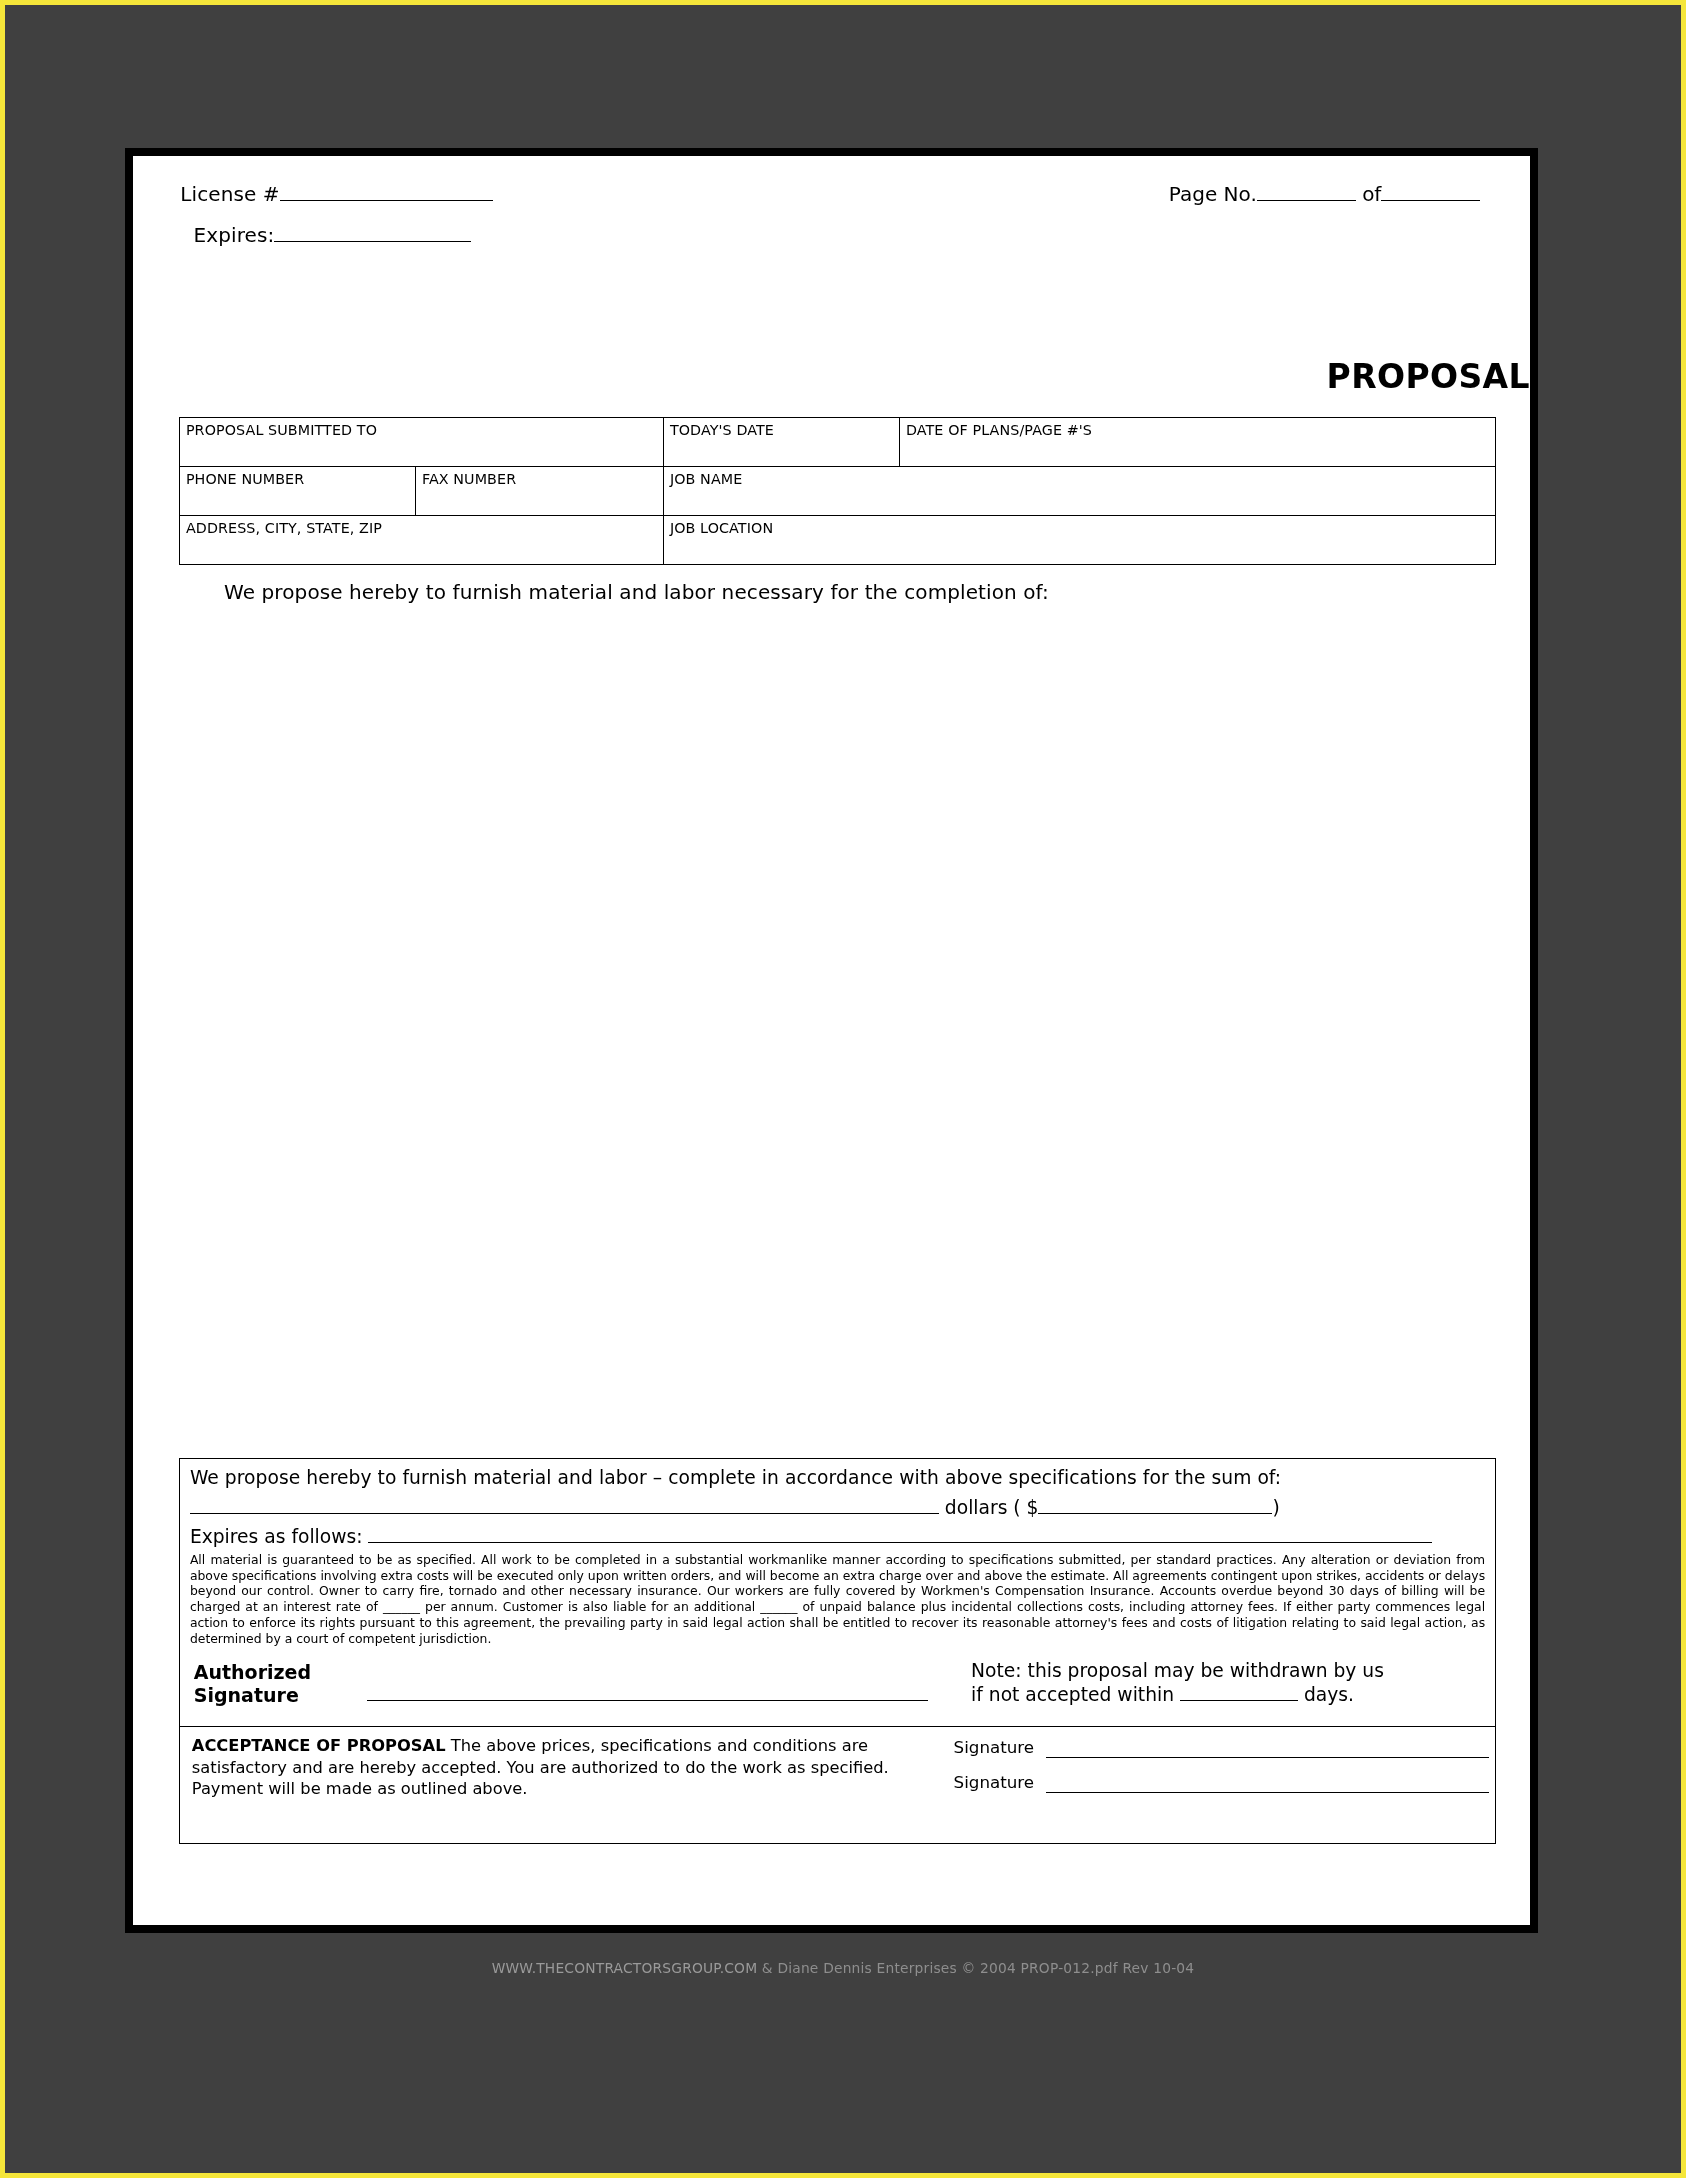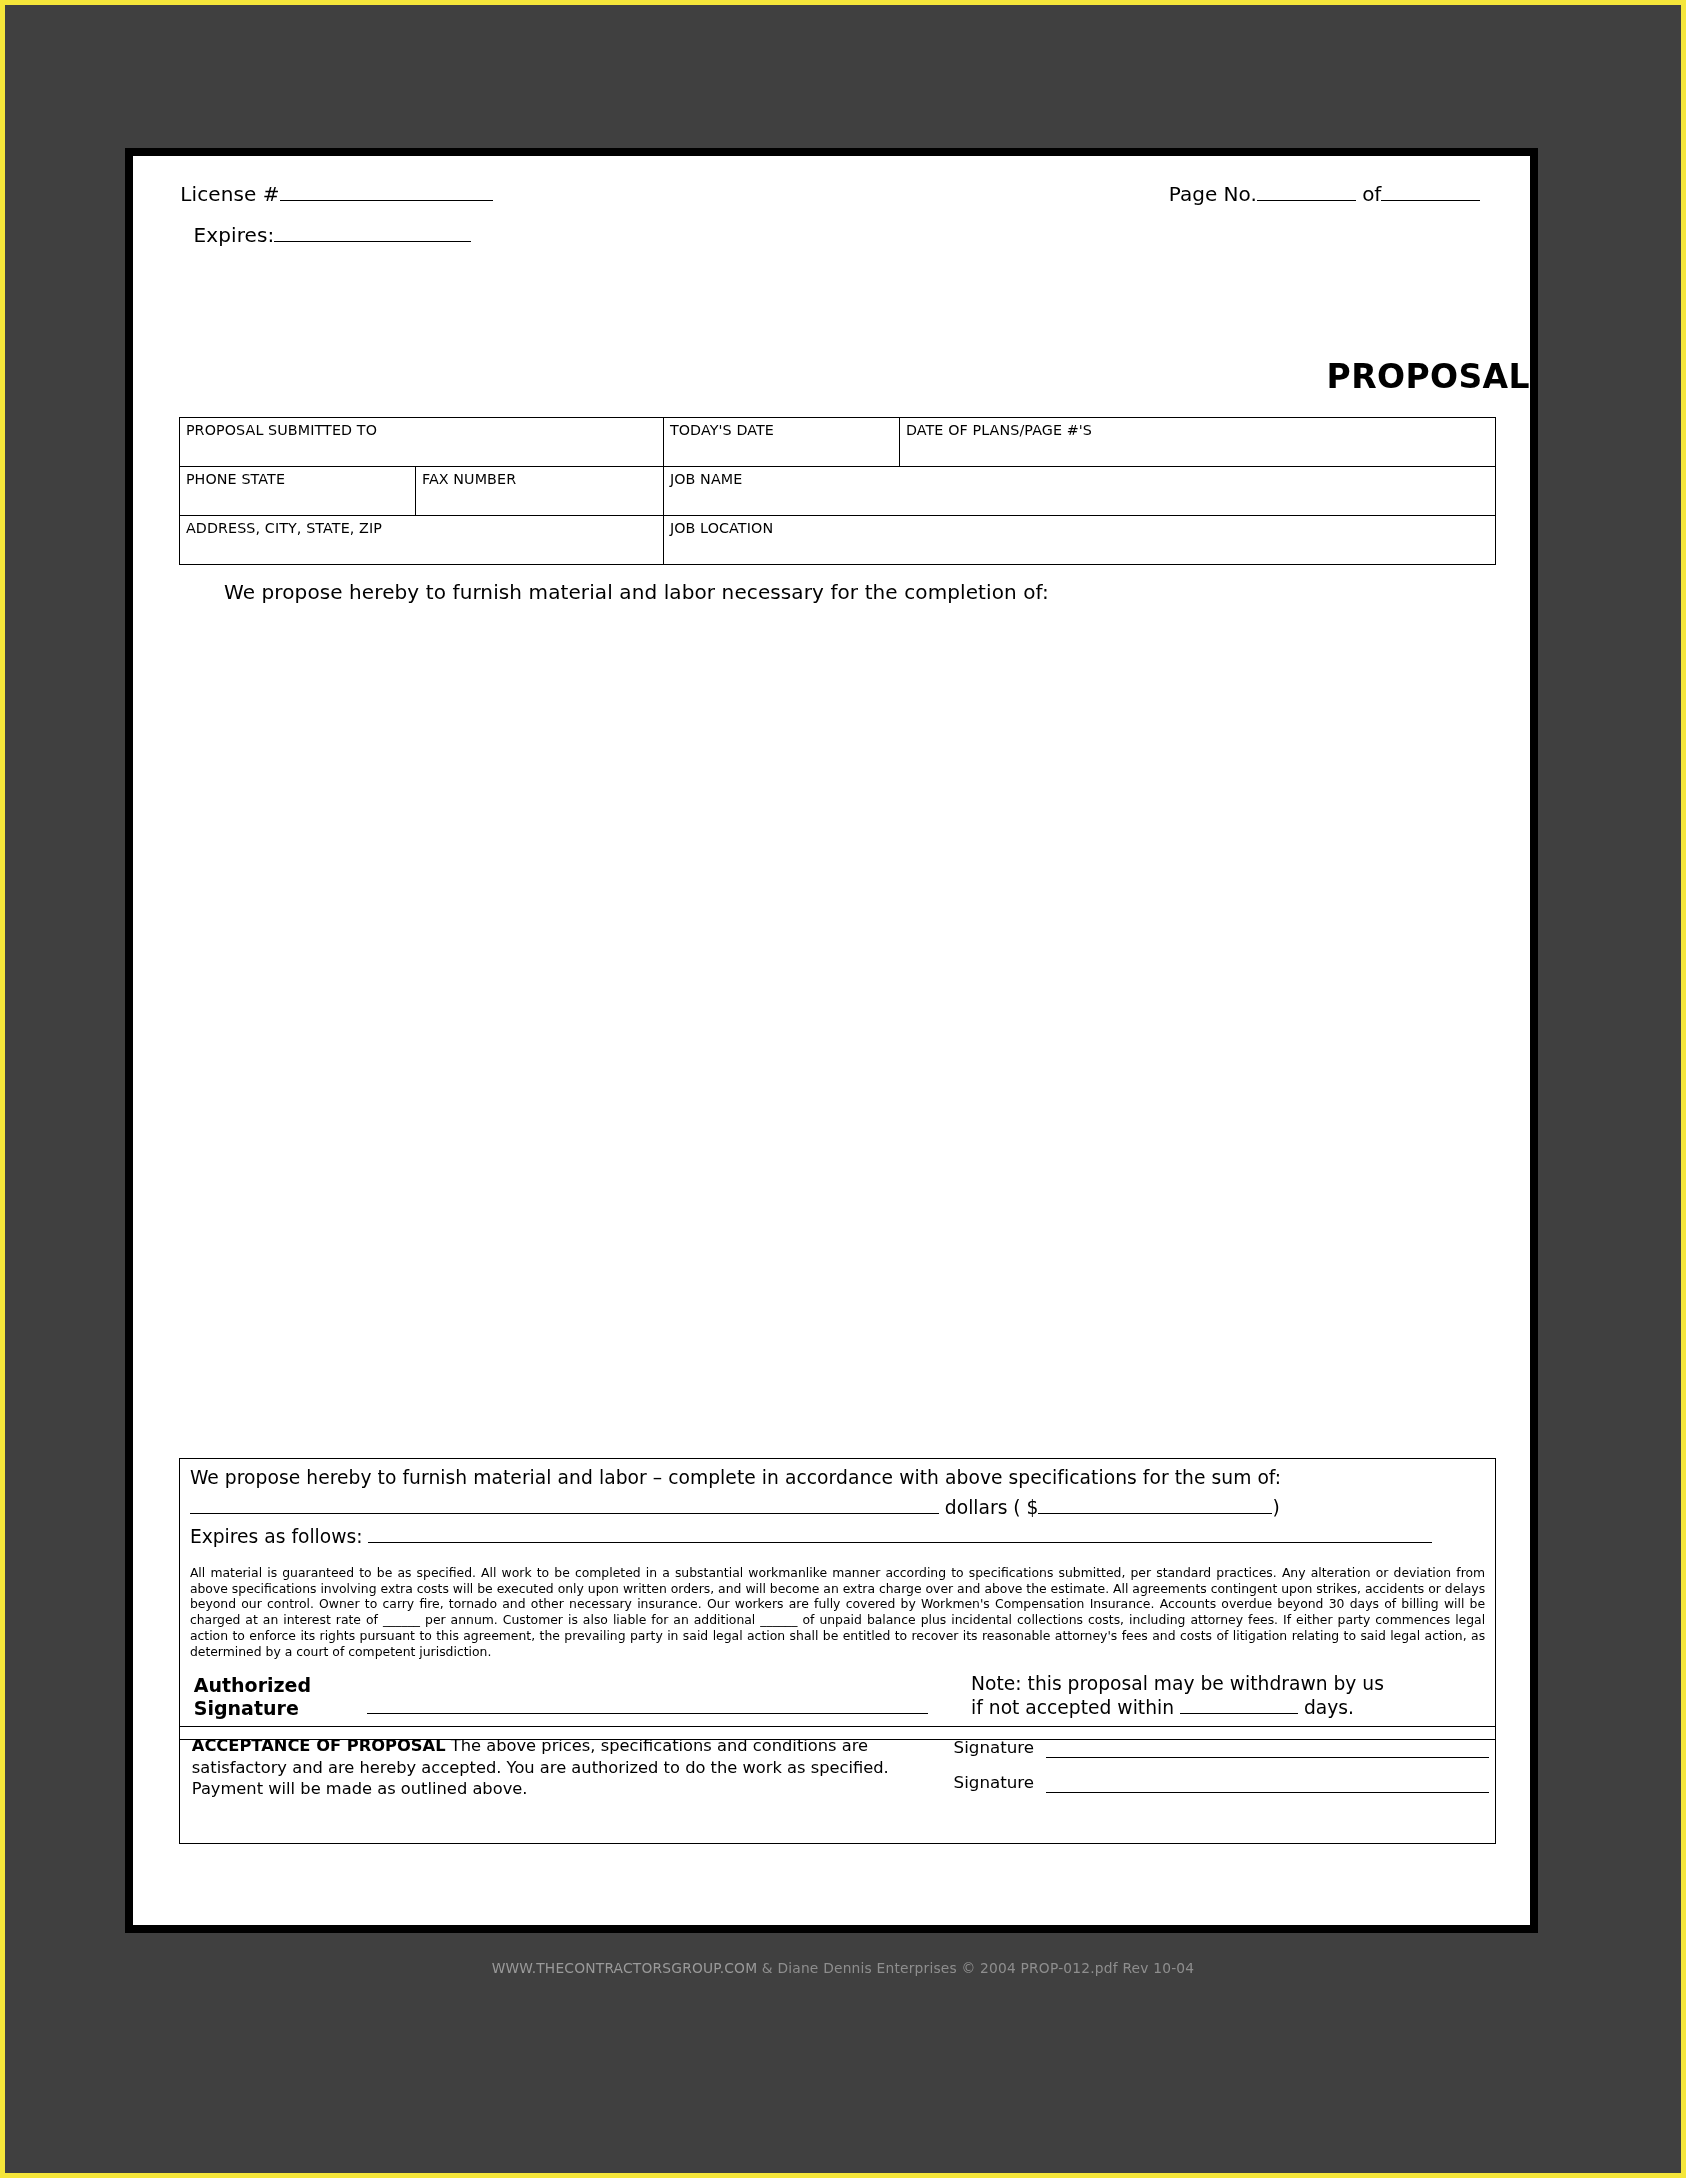--- a/index.html
+++ b/index.html
@@ -166,21 +166,21 @@
     font-size: 18.7px;
     white-space: nowrap;
   }
   .pay-line .payrule {
     display: inline-block;
     border-bottom: 1.5px solid #000;
     width: 1064px;
     height: 14.8px;
   }
   .fineprint {
-    margin-top: 18px;
+    margin-top: 5px;
     font-size: 12.4px;
     line-height: 1.28;
     text-align: justify;
     letter-spacing: 0px;
   }
   .sig-row {
     margin-top: 13.8px;
     position: relative;
     height: 55px;
   }
@@ -306,21 +306,21 @@
           <col style="width:236px">
           <col style="width:596px">
         </colgroup>
         <tbody>
           <tr>
             <td colspan="2"><span class="cell-label">PROPOSAL SUBMITTED TO</span></td>
             <td><span class="cell-label">TODAY'S DATE</span></td>
             <td><span class="cell-label">DATE OF PLANS/PAGE #'S</span></td>
           </tr>
           <tr>
-            <td><span class="cell-label">PHONE STATE</span></td>
+            <td><span class="cell-label">PHONE NUMBER</span></td>
             <td><span class="cell-label">FAX NUMBER</span></td>
             <td colspan="2"><span class="cell-label">JOB NAME</span></td>
           </tr>
           <tr>
             <td colspan="2"><span class="cell-label">ADDRESS, CITY, STATE, ZIP</span></td>
             <td colspan="2"><span class="cell-label">JOB LOCATION</span></td>
           </tr>
         </tbody>
       </table>
 

